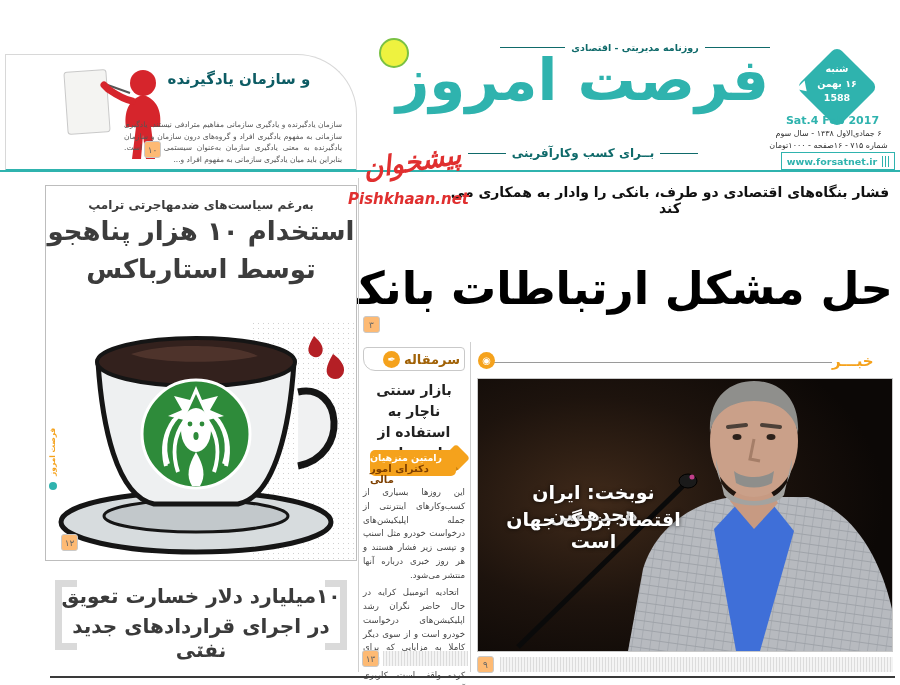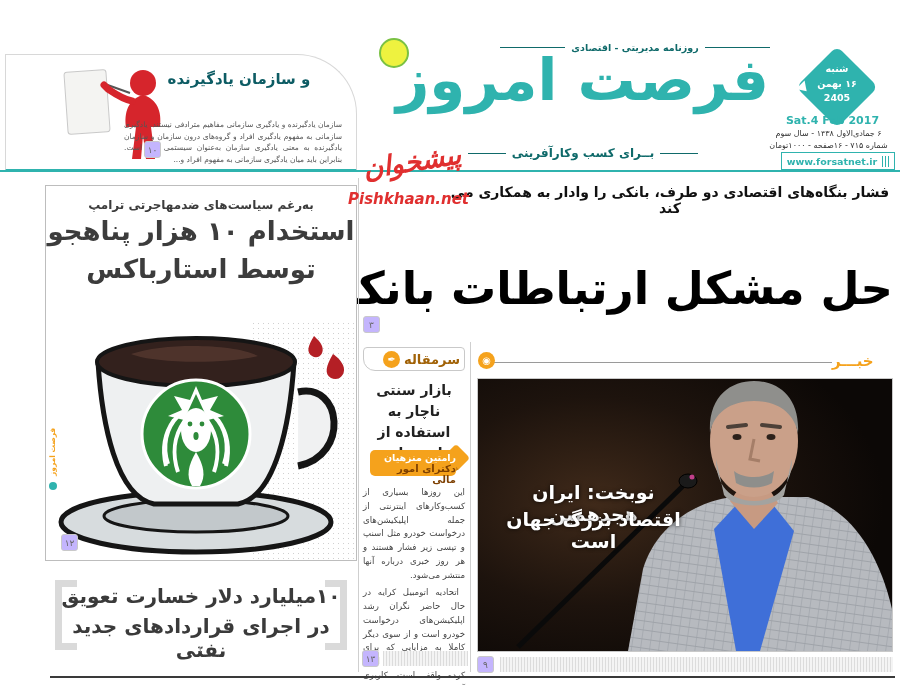--- a/index.html
+++ b/index.html
@@ -17,21 +17,21 @@
     left:5px; top:54px; width:352px; height:117px;
     border:1px solid #d8d8d8; border-top-right-radius:60px;
     border-bottom:2px solid #2fb3ae; background:#fff;
   }
   #topleft-title { right:12px; top:14px; width:210px; text-align:center;
     color:#0d5c64; font-weight:bold; font-size:15px; line-height:1.45; }
   #topleft-body { right:14px; top:64px; width:218px; font-size:7.5px;
     color:#555; text-align:justify; line-height:1.55; }
   #presenter-svg { left:52px; top:6px; }
   .pagebox { width:17px; height:17px; border:1px solid #c9c9c9; border-radius:3px;
-    background:#c4b5fd; color:#666; font-size:9px; display:flex;
+    background:#fdba74; color:#666; font-size:9px; display:flex;
     align-items:center; justify-content:center; }
 
   #masthead-title { left:380px; top:46px; width:405px; text-align:center;
     color:#2fb3ae; font-weight:bold; font-size:58px; letter-spacing:-2px; }
   .tagline { display:flex; align-items:center; gap:6px; color:#0f6a6a;
     font-weight:bold; }
   .tagline .rule { flex:1; height:1px; background:#0f6a6a; }
   #tagline-top { left:500px; top:42px; width:270px; font-size:9.5px; }
   #tagline-bottom { left:468px; top:146px; width:230px; font-size:12px; }
   #masthead-circle { left:379px; top:38px; width:30px; height:30px;
@@ -119,21 +119,21 @@
     border:1px solid #c9c9c9; border-radius:4px 4px 4px 12px;
     display:flex; align-items:center; justify-content:flex-start;
     gap:4px; padding:0 4px; background:#fff; }
   #editorial-header .word { color:#a16207; font-weight:bold; font-size:13px; }
   .orange-icon { width:17px; height:17px; border-radius:50%; background:#f5a21c;
     color:#fff; font-size:10px; display:flex; align-items:center;
     justify-content:center; }
   #editorial-title { left:362px; top:380px; width:104px; text-align:center;
     color:#222; font-weight:bold; font-size:14px; line-height:1.5; }
   #author-badge { left:370px; top:450px; width:86px; height:26px;
-    background:#f5a21c; border-radius:5px; text-align:right; color:#fff;
+    background:#f5a21c; border-radius:5px; text-align:left; color:#fff;
     padding-top:2px; z-index:2; }
   #author-badge .name { font-size:9.5px; font-weight:bold; line-height:1.2; }
   #author-badge .role { font-size:10px; color:#7d3f00; font-weight:bold; }
   #author-diamond { left:446px; top:448px; width:20px; height:20px;
     background:#f5a21c; border-radius:4px; transform:rotate(45deg);
     border-bottom:4px solid #cf8512; z-index:1; }
   #editorial-body { left:363px; top:486px; width:102px; font-size:8.6px;
     color:#444; text-align:justify; line-height:1.6; }
   #editorial-body p + p { margin-top:4px; text-indent:6px; }
   #editorial-page { left:362px; top:650px; }
@@ -187,21 +187,21 @@
     <span class="rule"></span>
     <span>بــرای کسب وکارآفرینی</span>
     <span class="rule"></span>
   </div>
 
   <div class="abs" id="date-diamond"></div>
   <div class="abs" id="date-diamond-notch"></div>
   <div class="abs" id="date-diamond-text">
     <div>شنبه</div>
     <div>۱۶ بهمن</div>
-    <div>2405</div>
+    <div>1588</div>
   </div>
   <div class="abs ltr" id="date-en">Sat.4 Feb 2017</div>
   <div class="abs" id="date-hijri">۶ جمادی‌الاول ۱۴۳۸ - سال سوم</div>
   <div class="abs" id="issue-line">شماره ۷۱۵ - ۱۶صفحه - ۱۰۰۰تومان</div>
   <div class="abs" id="website-box">
     <span class="url">www.forsatnet.ir</span>
     <span class="bars"></span>
   </div>
 
   <div class="abs" id="teal-rule"></div>

